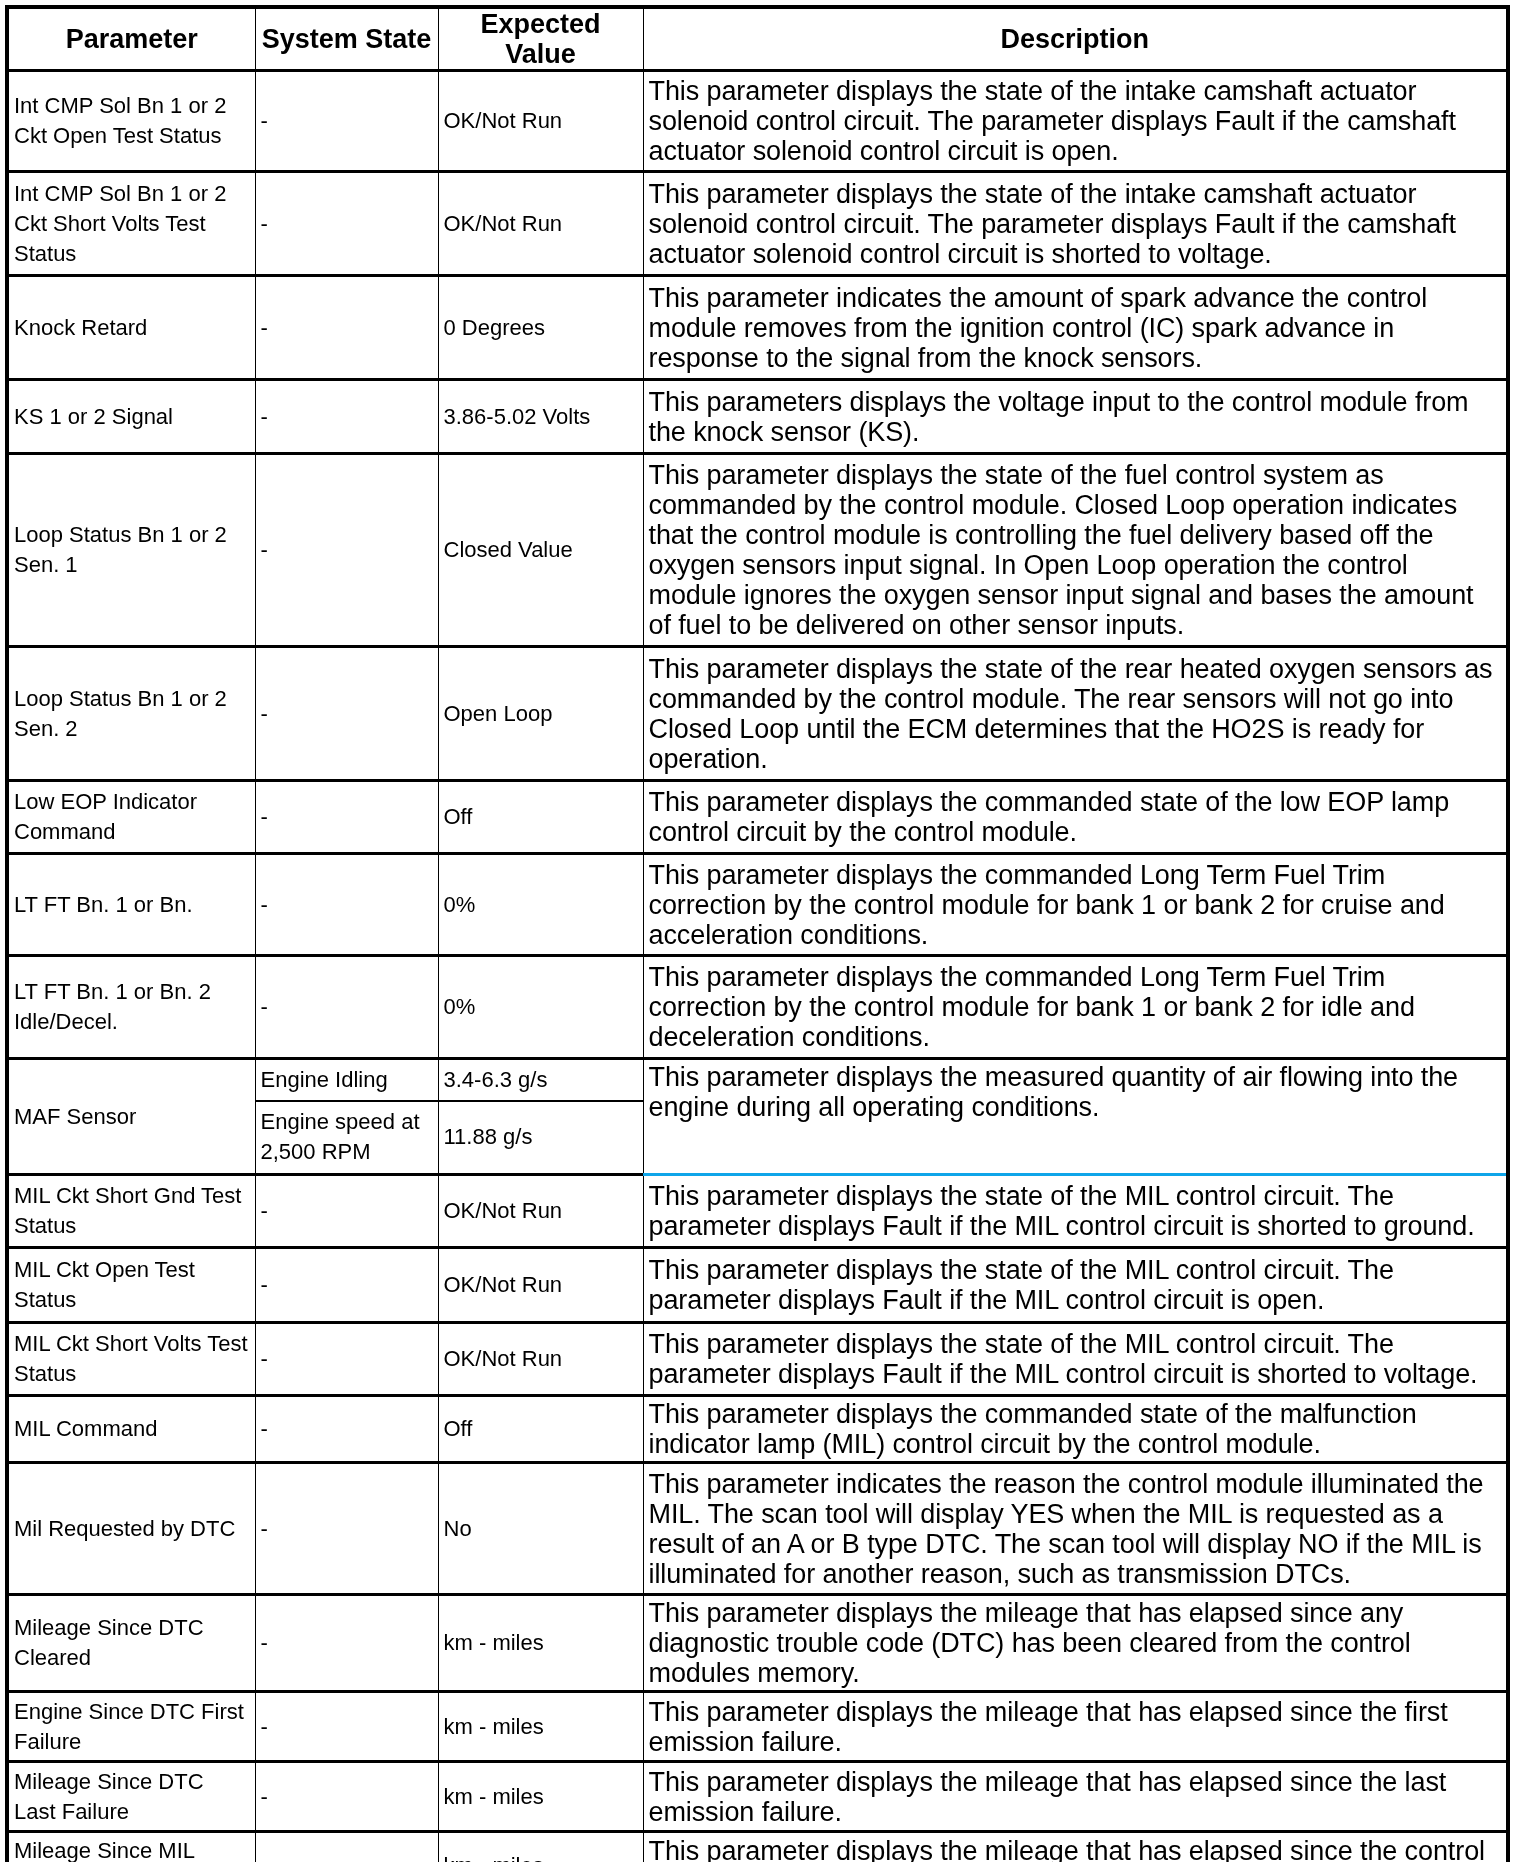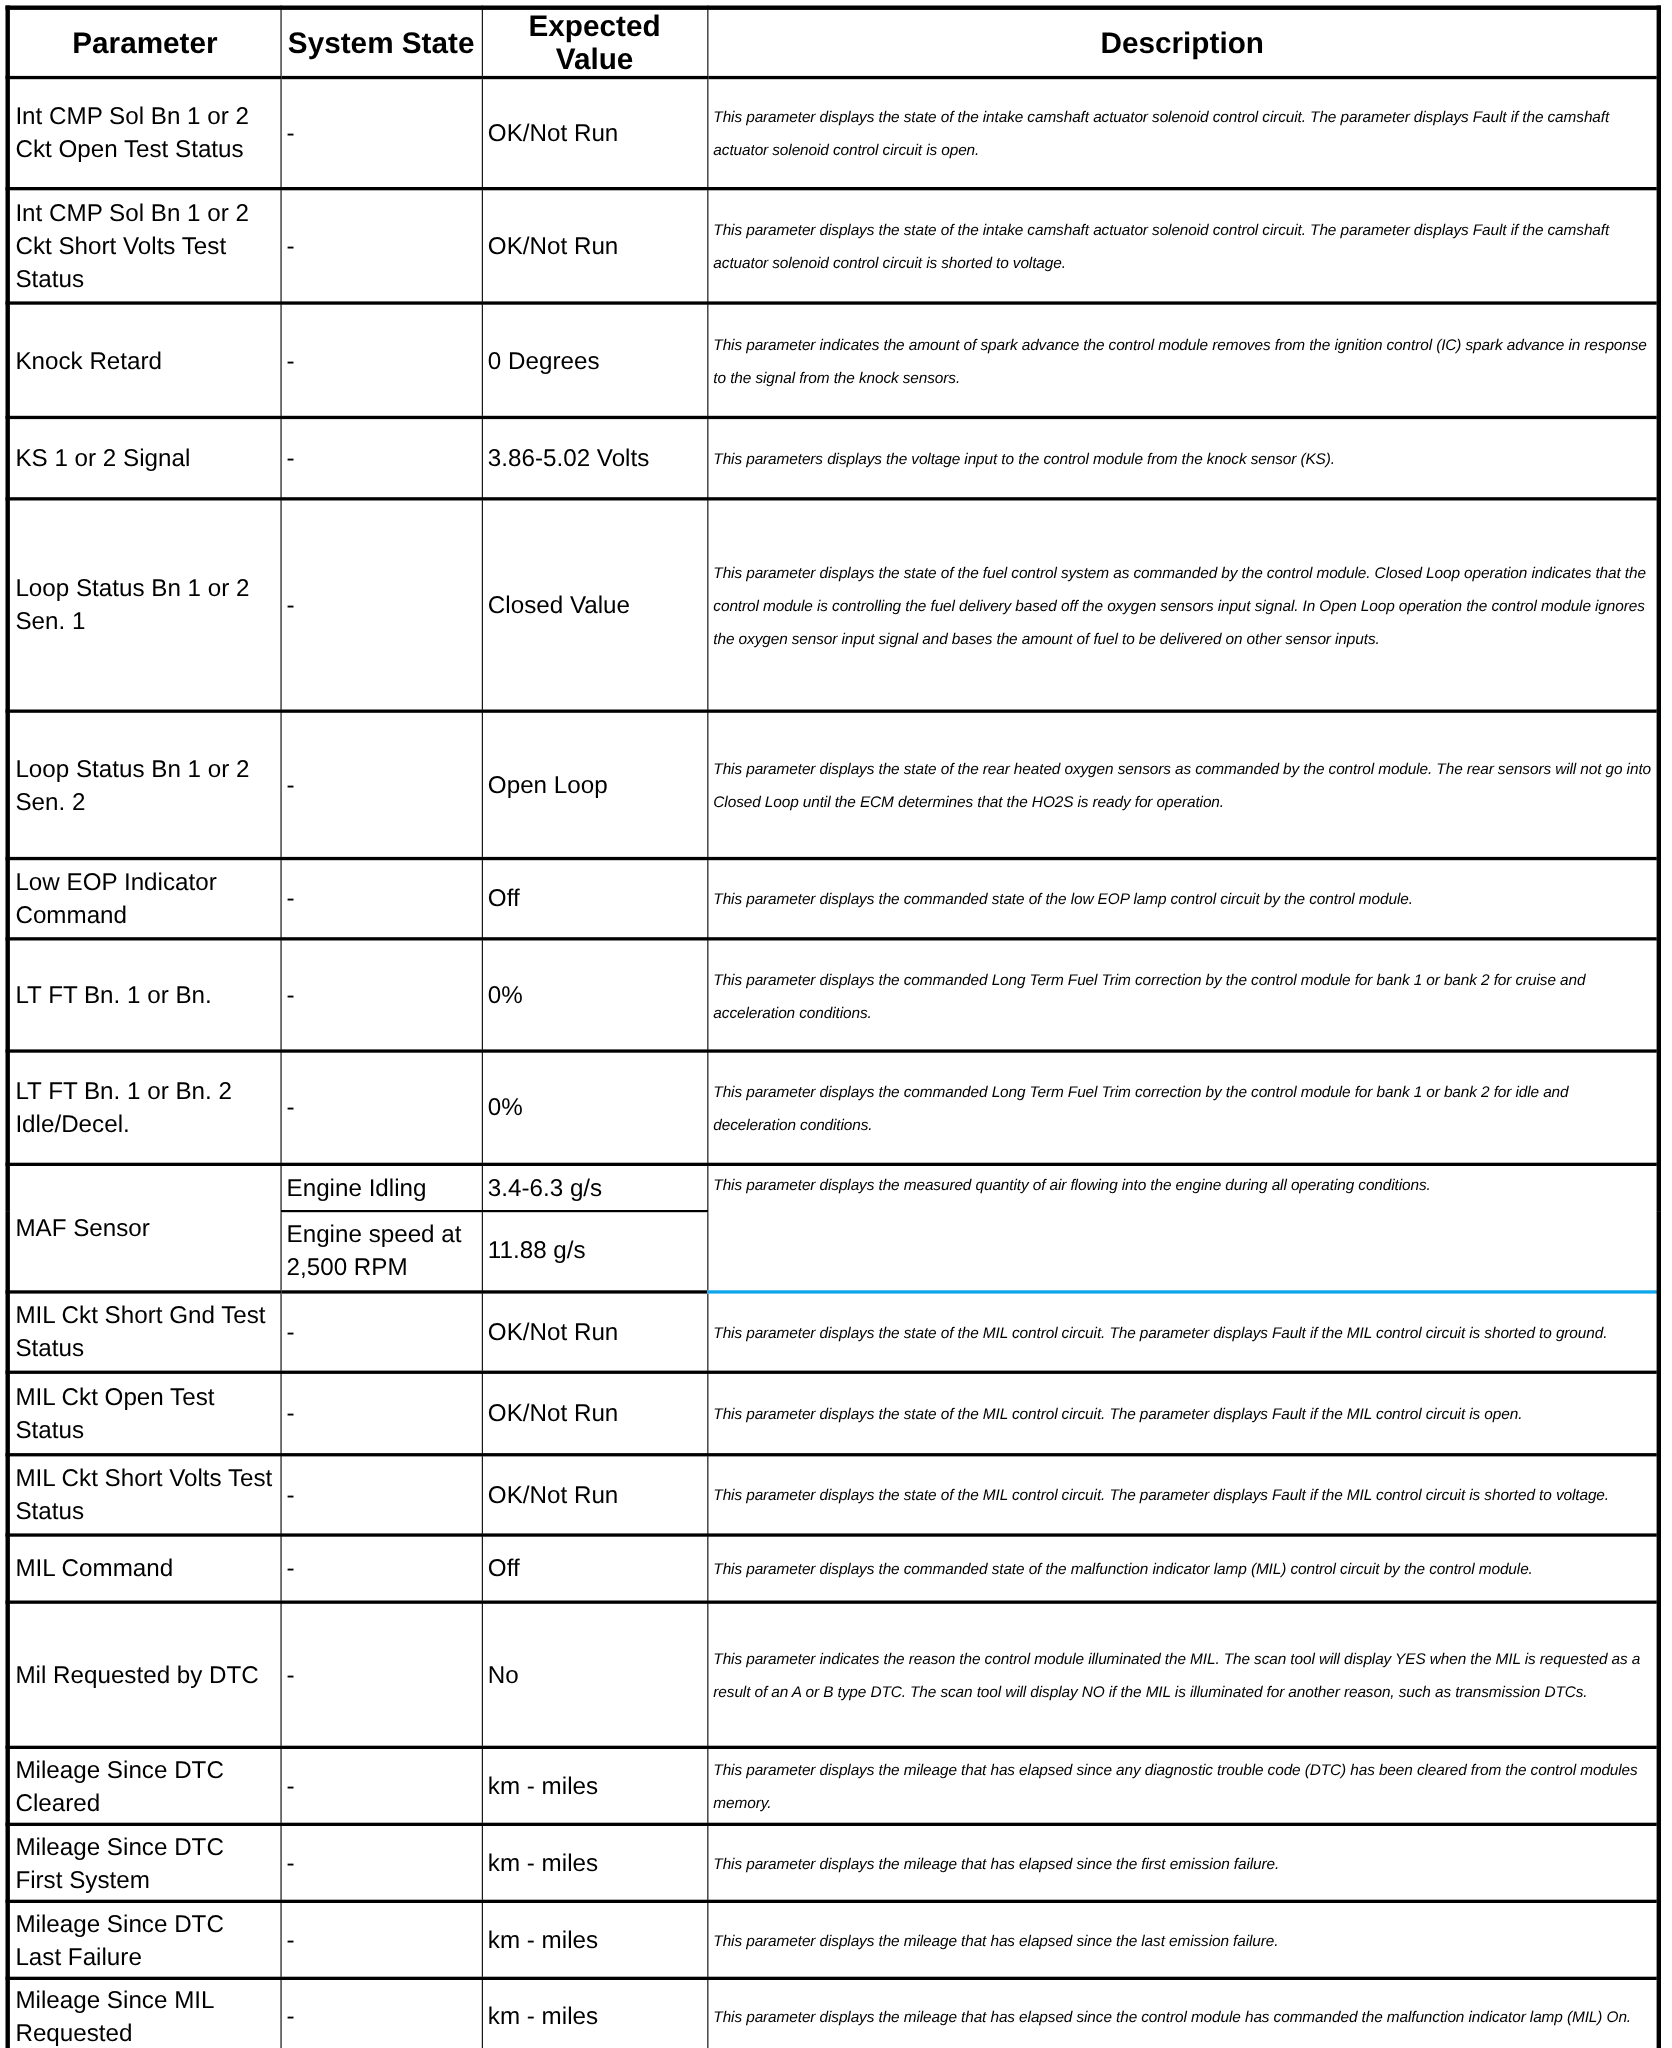--- a/index.html
+++ b/index.html
@@ -30,21 +30,21 @@
     height: 37px;
     padding: 0 5px;
     border-bottom: 3px solid #000;
   }
   .tbl tbody tr { border-bottom: 3px solid #000; }
   .tbl tbody tr.sub-first { border-bottom: 2px solid #000; }
   .col-param { width: 248px; }
   .col-state { width: 183px; }
   .col-exp { width: 205px; }
   .col-desc { width: auto; }
-  td.desc { font-size: 14px; letter-spacing: -0.1px; font-style: italic; }
+  td.desc { font-size: 27px; letter-spacing: -0.1px; }
 </style>
 </head>
 <body>
 
 <table class="tbl">
   <colgroup>
     <col class="col-param">
       <col class="col-state">
       <col class="col-exp">
       <col class="col-desc">
@@ -154,21 +154,21 @@
       <td>No</td>
       <td class="desc">This parameter indicates the reason the control module illuminated the MIL. The scan tool will display YES when the MIL is requested as a result of an A or B type DTC. The scan tool will display NO if the MIL is illuminated for another reason, such as transmission DTCs.</td>
     </tr>
     <tr style="height:70px">
       <td>Mileage Since DTC Cleared</td>
       <td>-</td>
       <td>km - miles</td>
       <td class="desc">This parameter displays the mileage that has elapsed since any diagnostic trouble code (DTC) has been cleared from the control modules memory.</td>
     </tr>
     <tr style="height:70px">
-      <td>Mileage Since DTC First System</td>
+      <td>Engine Since DTC First Failure</td>
       <td>-</td>
       <td>km - miles</td>
       <td class="desc">This parameter displays the mileage that has elapsed since the first emission failure.</td>
     </tr>
     <tr style="height:70px">
       <td>Mileage Since DTC Last Failure</td>
       <td>-</td>
       <td>km - miles</td>
       <td class="desc">This parameter displays the mileage that has elapsed since the last emission failure.</td>
     </tr>

